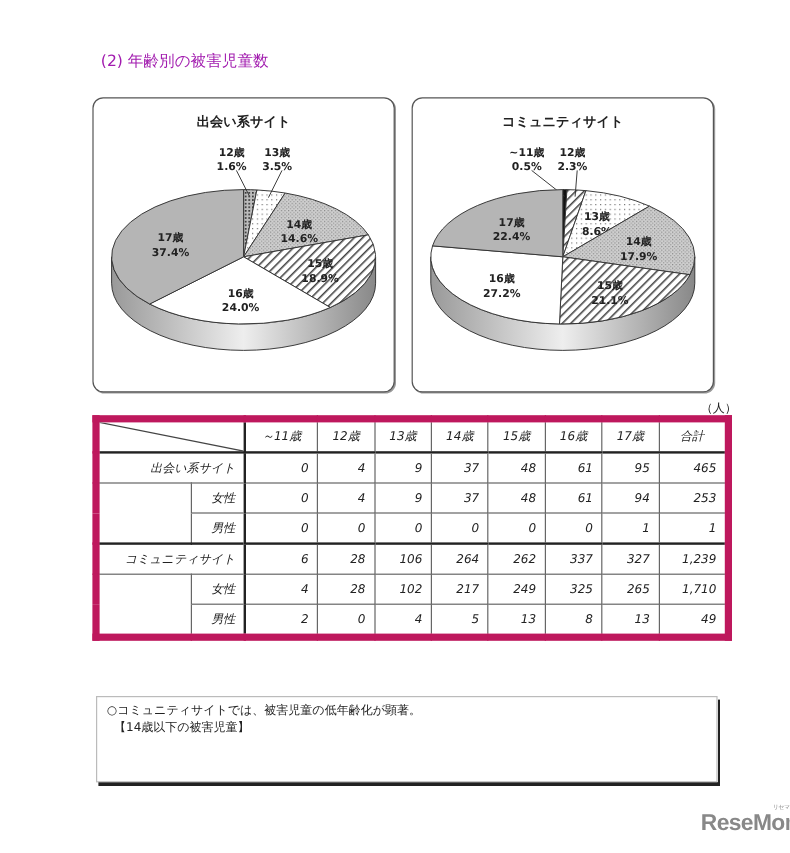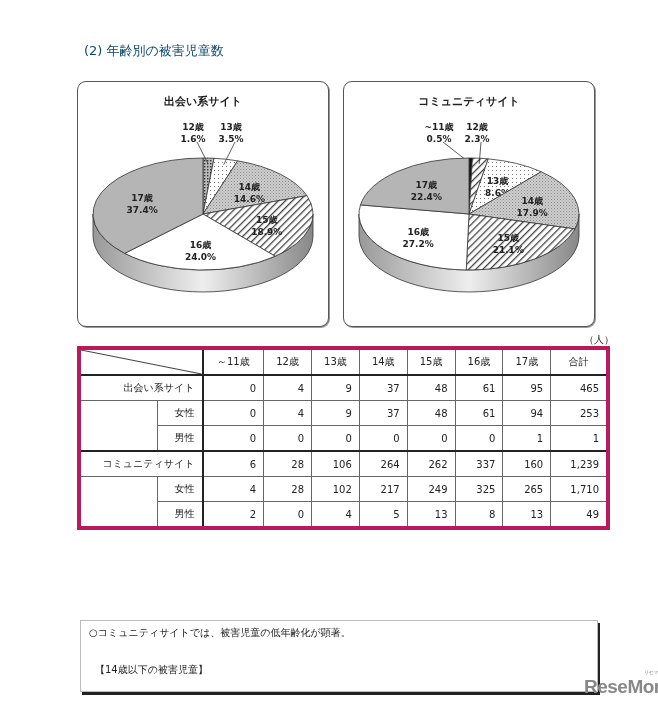--- a/index.html
+++ b/index.html
@@ -1,29 +1,29 @@
 <!DOCTYPE html>
 <html><head>
 <meta charset="utf-8">
 <style>
   html,body{margin:0;padding:0;background:#fff;}
   body{width:658px;height:711px;position:relative;overflow:hidden;font-family:"DejaVu Sans",sans-serif;color:#222;}
-  .heading{position:absolute;left:84px;top:42px;font-size:13px;color:#0c4a6e;}
+  .heading{position:absolute;left:84px;top:42px;font-size:13px;color:#a21caf;}
   .chart-box{position:absolute;top:81px;width:250px;height:244px;border:1.5px solid #555;border-radius:9px;background:#fff;box-shadow:1px 1px 0 #999;}
   .chart-box svg{position:absolute;left:0;top:0;}
   .chart-title{position:absolute;top:12px;width:100%;text-align:center;font-size:11px;font-weight:bold;}
   .unit{position:absolute;left:584px;top:333px;font-size:10px;}
-  table.data{position:absolute;left:77px;top:346px;width:533px;border-collapse:collapse;font-size:10px;border:4px solid #be185d;}
+  table.data{position:absolute;left:77px;top:346px;width:533px;border-collapse:collapse;font-size:10px;border:6px solid #be185d;font-style:italic;}
   table.data td{border:1px solid #666;height:24px;padding:0 7px;text-align:right;}
   table.data tr.hdr td{text-align:center;border-bottom:2px solid #222;}
   table.data tr.grp td{border-top:2px solid #222;}
   table.data td.lead{border-right:2px solid #222;}
   table.data td.blank{border-top:none;border-bottom:none;}
-  .note{position:absolute;left:80px;top:620px;width:518px;height:72px;border:1px solid #bbb;box-shadow:2px 3px 0 #222;font-size:10px;line-height:14px;padding:5px 8px;box-sizing:border-box;}
-  .note .l2{padding-left:6px;margin-top:23px;}
+  .note{position:absolute;left:80px;top:580px;width:518px;height:72px;border:1px solid #bbb;box-shadow:2px 3px 0 #222;font-size:10px;line-height:14px;padding:5px 8px;box-sizing:border-box;}
+  .note .l2{padding-left:6px;}
   .note .l3{padding-left:38px;}
   .logo{position:absolute;left:548px;top:676px;font-size:19px;font-weight:bold;color:#888;font-family:"Liberation Sans",sans-serif;letter-spacing:-0.5px;margin-left:36px;}
   .logo small{position:absolute;left:60px;top:-7px;font-size:5px;font-weight:normal;}
 </style>
 </head>
 <body>
 
 <div class="heading">(2)  年齢別の被害児童数</div>
 
 <div class="chart-box" style="left:77px;">
@@ -187,21 +187,21 @@
         <td>1</td>
       </tr>
       <tr class="grp">
         <td class="lead" colspan="2">コミュニティサイト</td>
         <td>6</td>
         <td>28</td>
         <td>106</td>
         <td>264</td>
         <td>262</td>
         <td>337</td>
-        <td>160</td>
+        <td>327</td>
         <td>1,239</td>
       </tr>
       <tr>
         <td class="blank" style="width:62px;border-top:none;"></td>
         <td class="lead" style="text-align:right">女性</td>
         <td>4</td>
         <td>28</td>
         <td>102</td>
         <td>217</td>
         <td>249</td>

